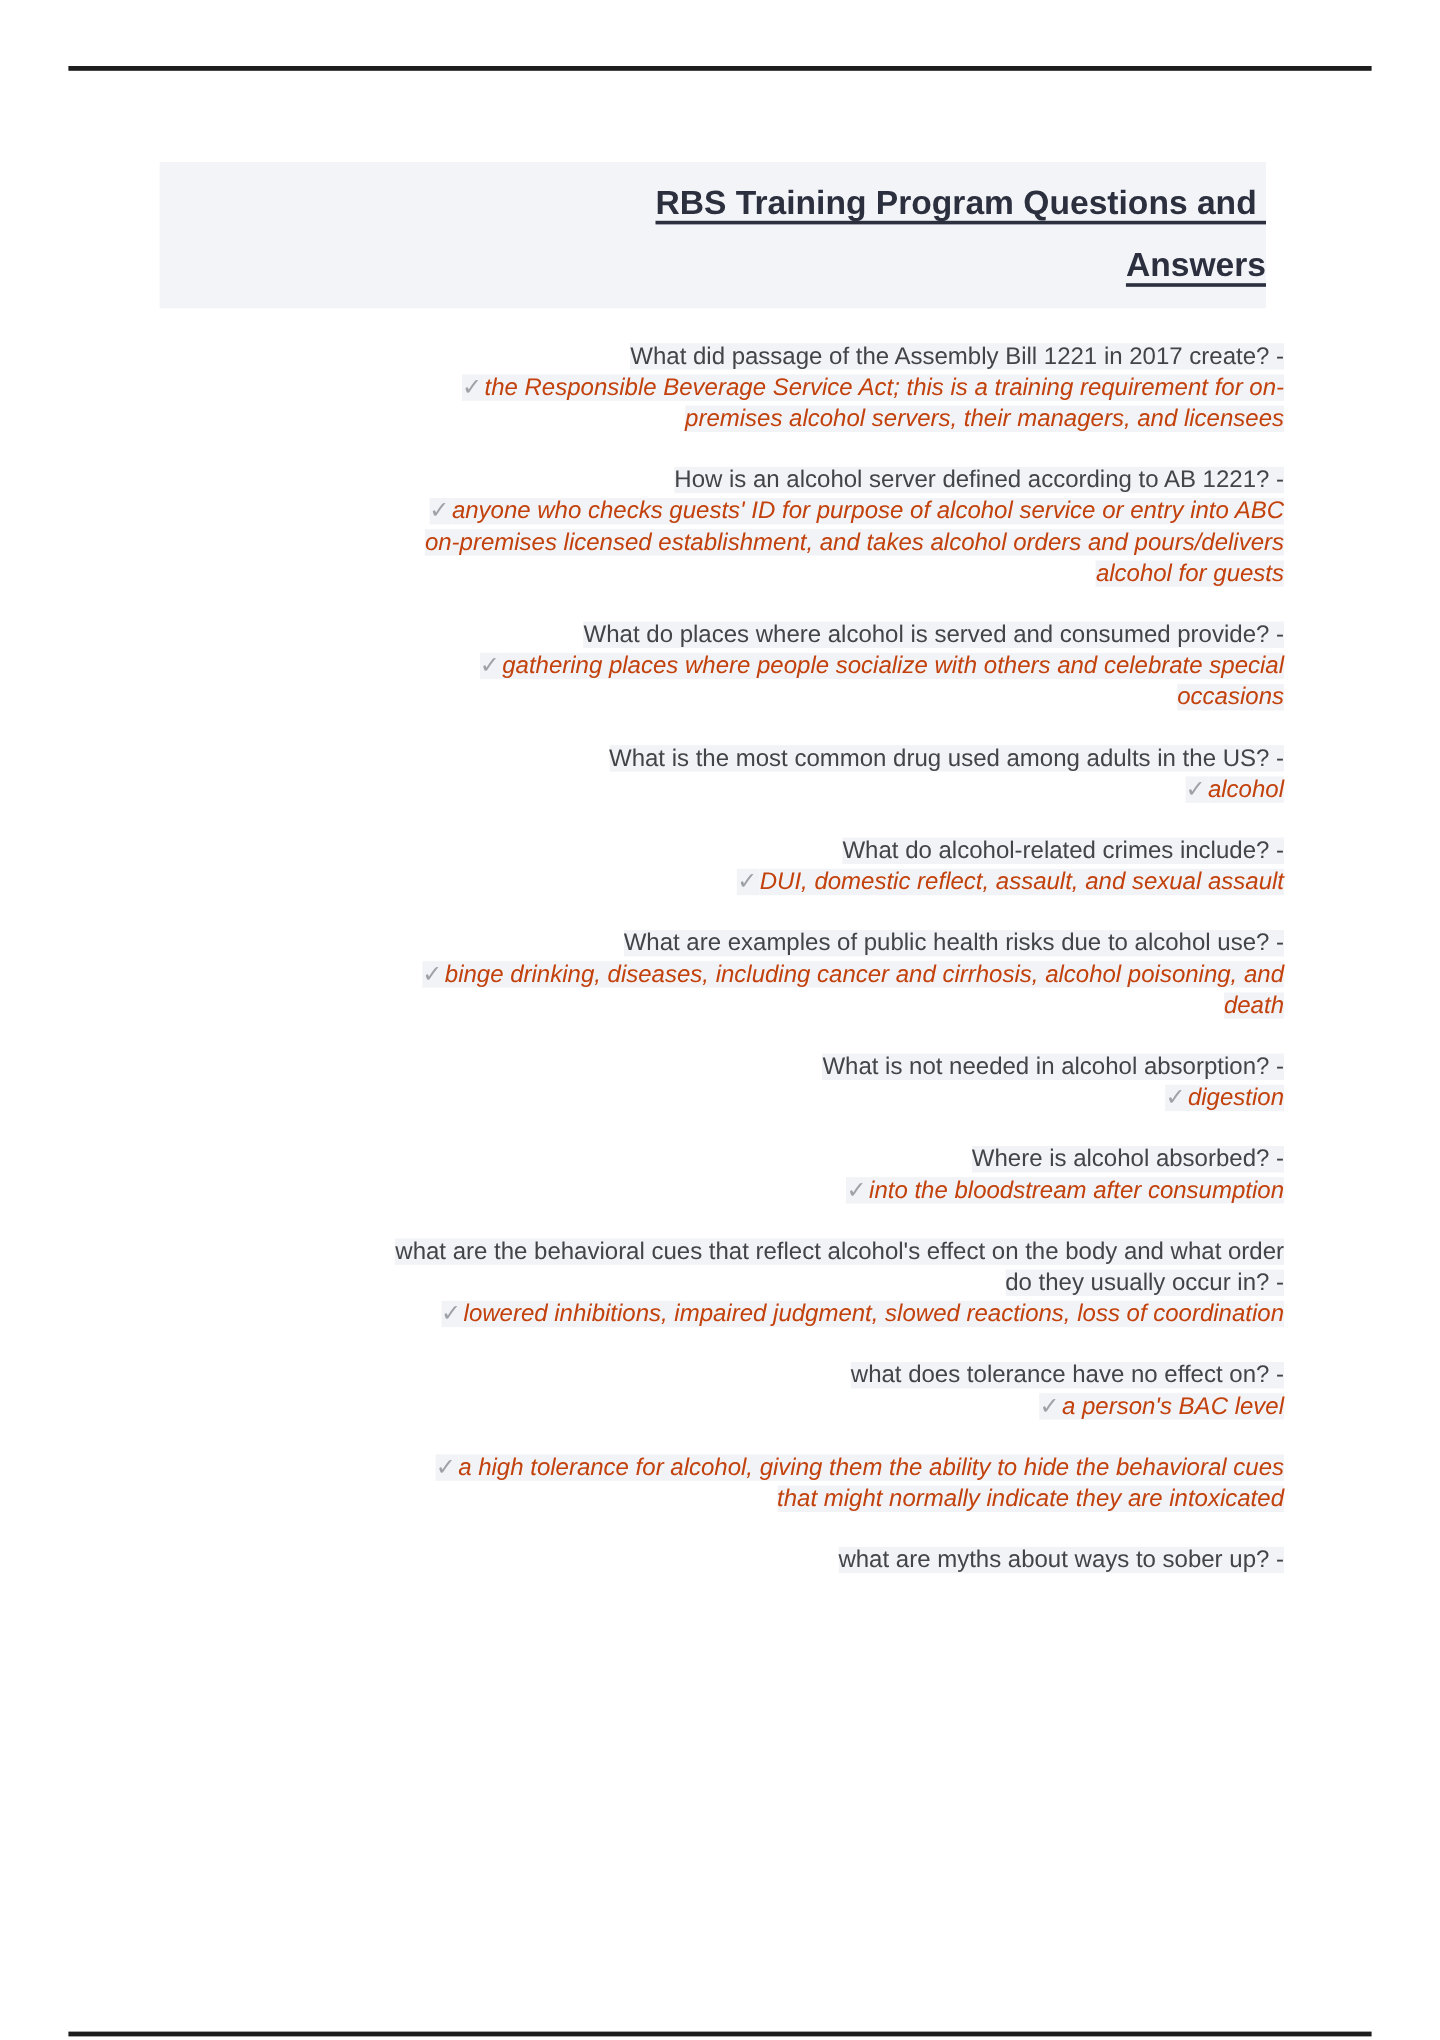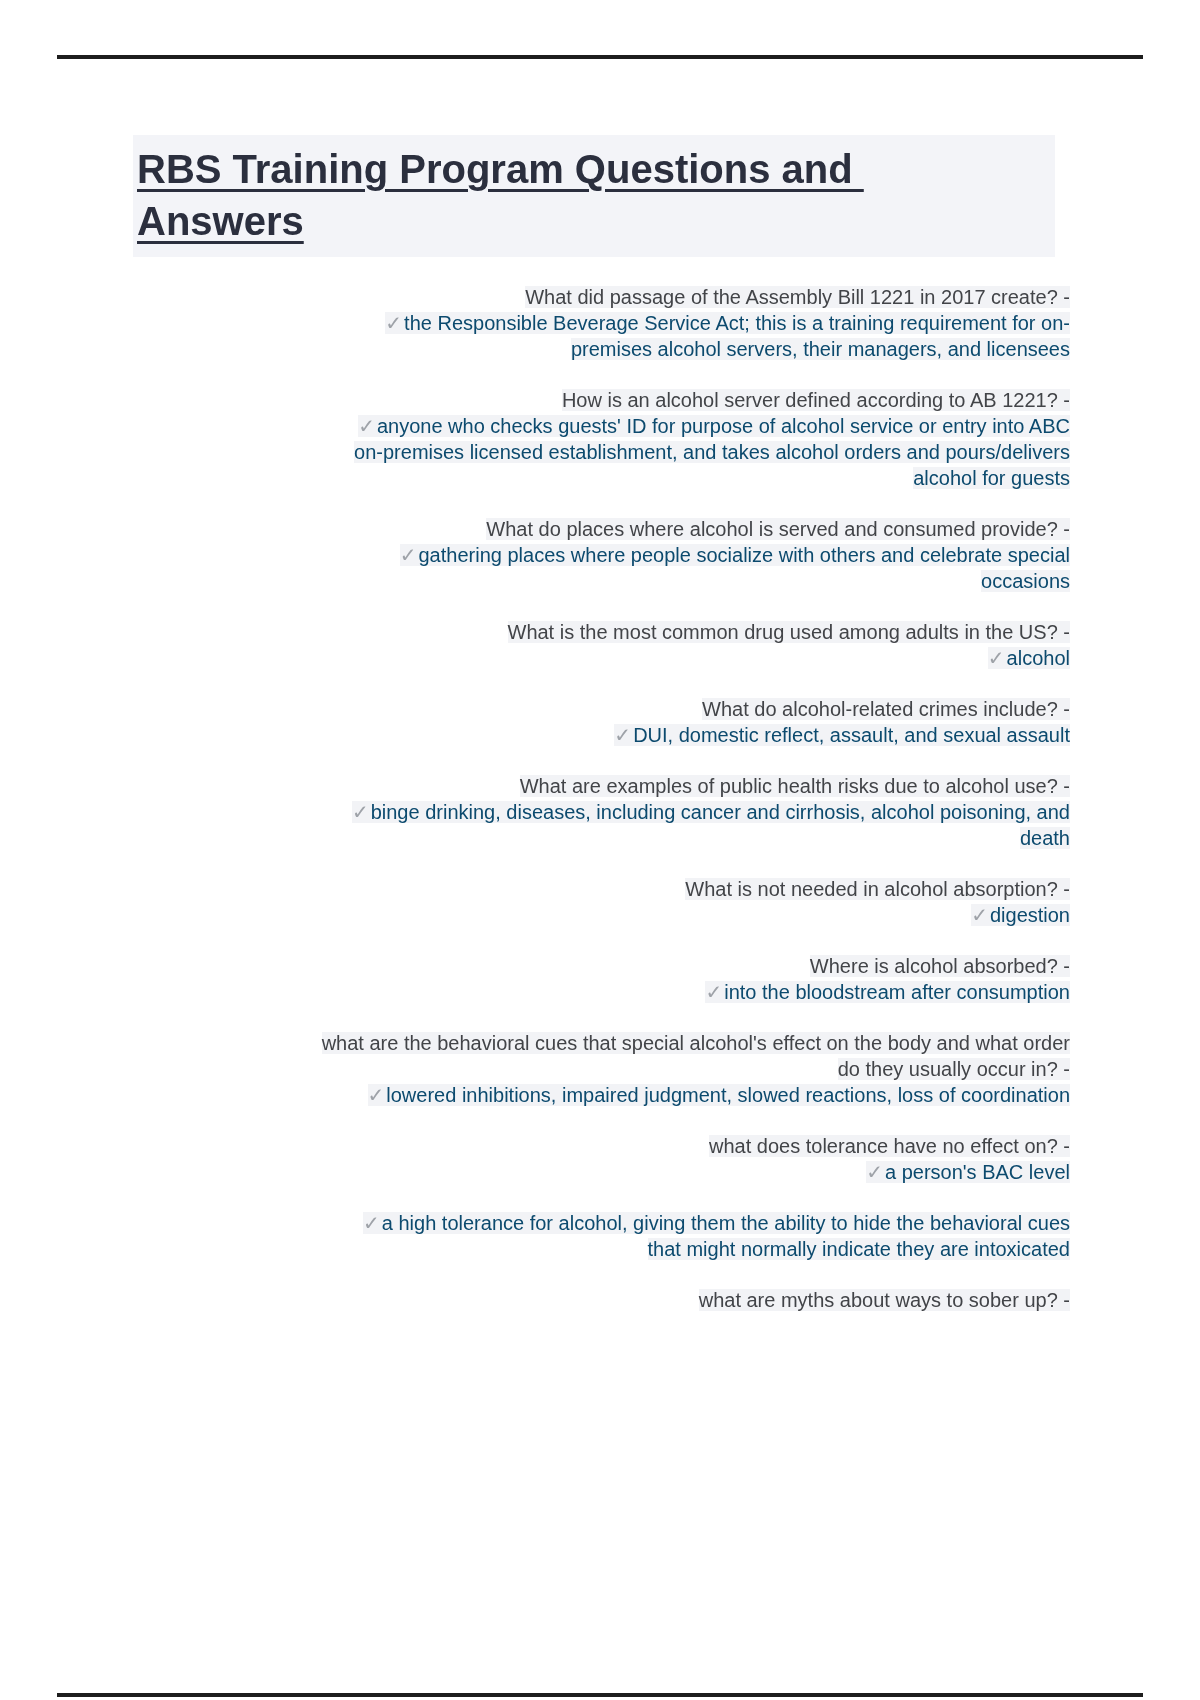--- a/index.html
+++ b/index.html
@@ -25,45 +25,46 @@
     left: 135px;
     top: 135px;
     width: 935px;
   }
   .doc-title {
     margin: 0 0 27px -2px;
     padding: 8px 0 10px 4px;
     width: 918px;
     background: #f3f4f8;
     color: #2b2f3e;
-    font-size: 40px;
+    font-size: 28px;
     line-height: 52px;
     font-weight: bold;
     white-space: pre-wrap;
+    text-align: right;
   }
   .doc-title .title-text {
     text-decoration: underline;
     text-decoration-thickness: 3px;
     text-underline-offset: 6px;
   }
   .qa-block { margin: 0 0 25px 0; text-align: right; }
   p.question, p.answer {
     margin: 0;
     font-size: 20px;
     line-height: 26px;
     white-space: pre-wrap;
   }
   .hl { background: #f2f3f6; }
   .q-text { color: #424448; }
   .check {
     color: #9ea2a8;
     margin-left: 9px;
     padding-right: 2px;
   }
-  .a-text { color: #0c4a6e; }
+  .a-text { color: #c2410c; font-style: italic; }
 </style>
 </head>
 <body>
 
 <div class="page">
   <div class="rule rule-top"></div>
 
   <div class="content">
     <h1 class="doc-title"><span class="title-text">RBS Training Program Questions and 
 Answers</span></h1>
@@ -100,21 +101,21 @@
         </div>
         <div class="qa-block">
           <p class="question"><span class="hl q-text">What is not needed in alcohol absorption? -</span></p>
           <p class="answer"><span class="hl check">✓</span><span class="hl a-text">digestion</span></p>
         </div>
         <div class="qa-block">
           <p class="question"><span class="hl q-text">Where is alcohol absorbed? -</span></p>
           <p class="answer"><span class="hl check">✓</span><span class="hl a-text">into the bloodstream after consumption</span></p>
         </div>
         <div class="qa-block">
-          <p class="question"><span class="hl q-text">what are the behavioral cues that special alcohol's effect on the body and what order
+          <p class="question"><span class="hl q-text">what are the behavioral cues that reflect alcohol's effect on the body and what order
 do they usually occur in? -</span></p>
           <p class="answer"><span class="hl check">✓</span><span class="hl a-text">lowered inhibitions, impaired judgment, slowed reactions, loss of coordination</span></p>
         </div>
         <div class="qa-block">
           <p class="question"><span class="hl q-text">what does tolerance have no effect on? -</span></p>
           <p class="answer"><span class="hl check">✓</span><span class="hl a-text">a person's BAC level</span></p>
         </div>
         <div class="qa-block">
           <p class="answer"><span class="hl check">✓</span><span class="hl a-text">a high tolerance for alcohol, giving them the ability to hide the behavioral cues
 that might normally indicate they are intoxicated</span></p>

